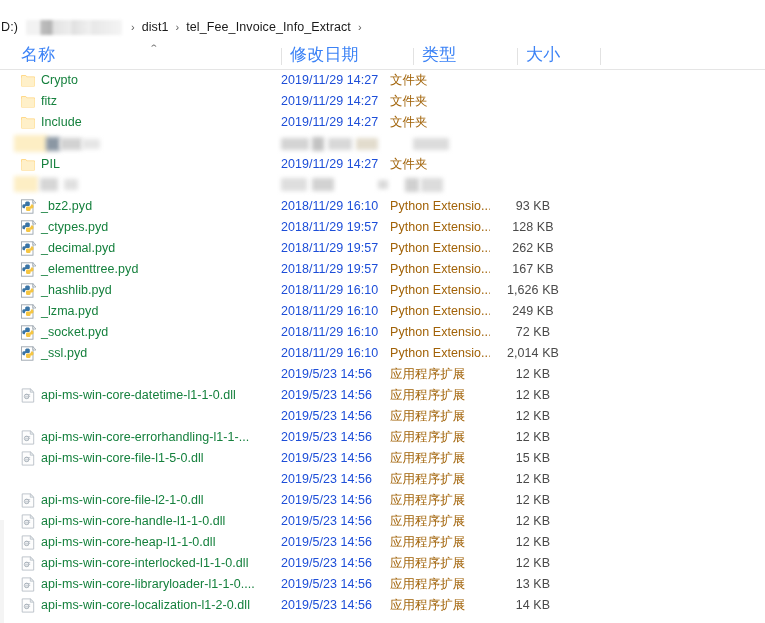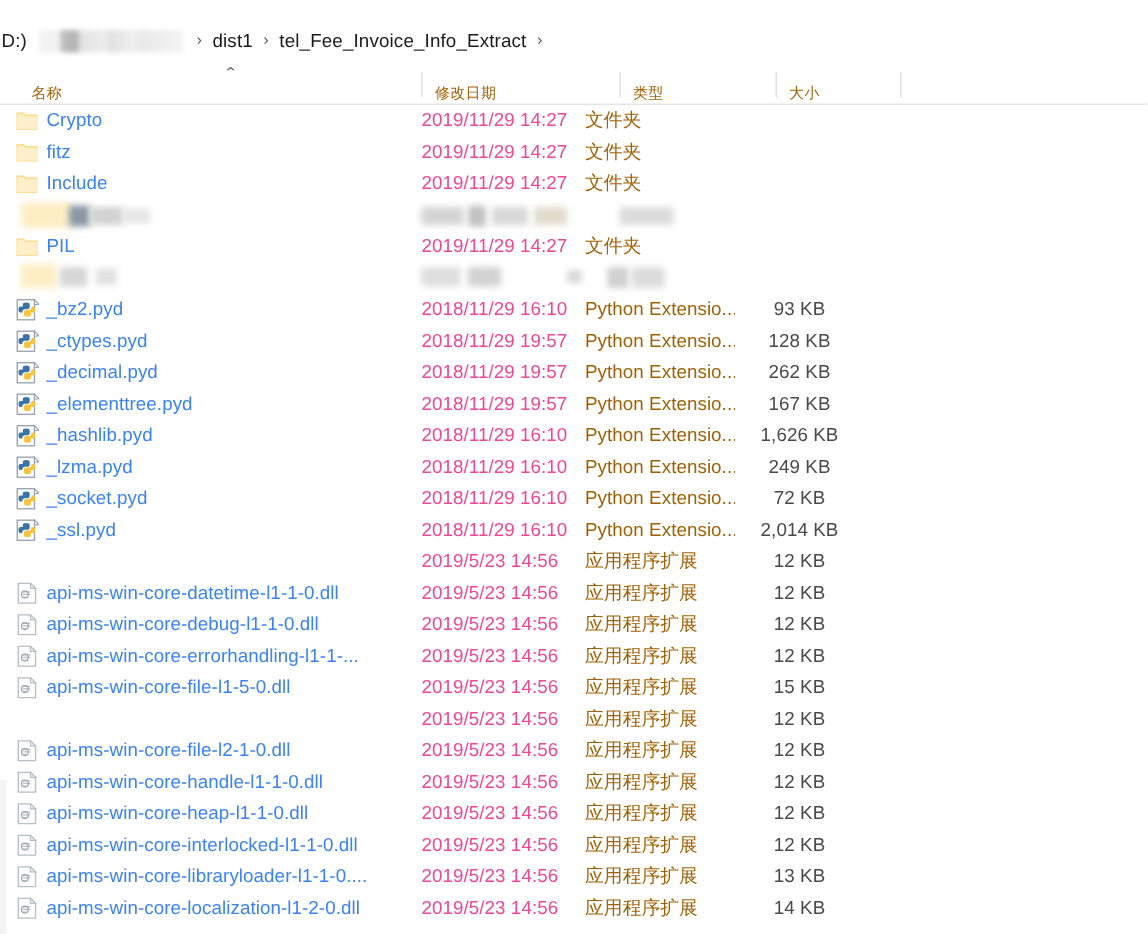--- a/index.html
+++ b/index.html
@@ -84,23 +84,23 @@
     left: 0; top: 43px;
     width: 765px; height: 26px;
     background: #ffffff;
     border-bottom: 1px solid #e5e5e5;
   }
   .col-head {
     position: absolute;
     top: 0;
     height: 26px;
     display: flex;
-    align-items: flex-end;
-    font-size: 10px;
-    color: #a16207;
+    align-items: flex-start;
+    font-size: 17px;
+    color: #3b82f6;
     letter-spacing: .2px;
     box-sizing: border-box;
   }
   .col-head .ch-label { padding-left: 9px; }
   .col-divider {
     position: absolute;
     top: 5px;
     width: 1px; height: 17px;
     background: #e2e2e2;
   }
@@ -130,31 +130,31 @@
   .cell {
     position: absolute;
     top: 0;
     height: 21px;
     line-height: 21px;
     font-size: 12.5px;
     white-space: nowrap;
     overflow: hidden;
   }
   .c-name {
-    left: 10px;
+    left: 20px;
     width: 250px;
-    color: #3b82f6;
+    color: #15803d;
     padding-left: 21px;
     box-sizing: border-box;
     letter-spacing: .05px;
   }
   .c-date {
     left: 281px;
     width: 130px;
-    color: #ec4899;
+    color: #1d4ed8;
     letter-spacing: .05px;
   }
   .c-type {
     left: 390px;
     width: 100px;
     color: #a16207;
     letter-spacing: .05px;
   }
   .c-size {
     left: 470px;
@@ -413,28 +413,20 @@
               <path d="M10.3 0.9v3.3h3.4z" fill="#eef1f4" stroke="#b8bfc6" stroke-width="0.8"></path>
               <path d="M5 6.6h5.2M5 8.3h5.2M5 10h3.6" stroke="#b8bfc6" stroke-width="0.8"></path>
               <circle cx="6.6" cy="8.4" r="2.3" fill="none" stroke="#9fa9b2" stroke-width="0.8"></circle>
             </svg>
           </span><span>api-ms-win-core-datetime-l1-1-0.dll</span></div>
         <div class="cell c-date">2019/5/23 14:56</div>
         <div class="cell c-type">应用程序扩展</div>
         <div class="cell c-size">12 KB</div>
       </div>
       <div class="row">
-        <div class="cell c-name"><span class="icon">
-            <svg width="16" height="15" viewBox="0 0 16 15">
-              <path d="M2.2 0.9h8.1l3.4 3.3v9.9H2.2z" fill="#fdfdfd" stroke="#b8bfc6" stroke-width="0.9"></path>
-              <path d="M10.3 0.9v3.3h3.4z" fill="#eef1f4" stroke="#b8bfc6" stroke-width="0.8"></path>
-              <path d="M5 6.6h5.2M5 8.3h5.2M5 10h3.6" stroke="#b8bfc6" stroke-width="0.8"></path>
-              <circle cx="6.6" cy="8.4" r="2.3" fill="none" stroke="#9fa9b2" stroke-width="0.8"></circle>
-            </svg>
-          </span><span>api-ms-win-core-debug-l1-1-0.dll</span></div>
         <div class="cell c-date">2019/5/23 14:56</div>
         <div class="cell c-type">应用程序扩展</div>
         <div class="cell c-size">12 KB</div>
       </div>
       <div class="row">
         <div class="cell c-name"><span class="icon">
             <svg width="16" height="15" viewBox="0 0 16 15">
               <path d="M2.2 0.9h8.1l3.4 3.3v9.9H2.2z" fill="#fdfdfd" stroke="#b8bfc6" stroke-width="0.9"></path>
               <path d="M10.3 0.9v3.3h3.4z" fill="#eef1f4" stroke="#b8bfc6" stroke-width="0.8"></path>
               <path d="M5 6.6h5.2M5 8.3h5.2M5 10h3.6" stroke="#b8bfc6" stroke-width="0.8"></path>

